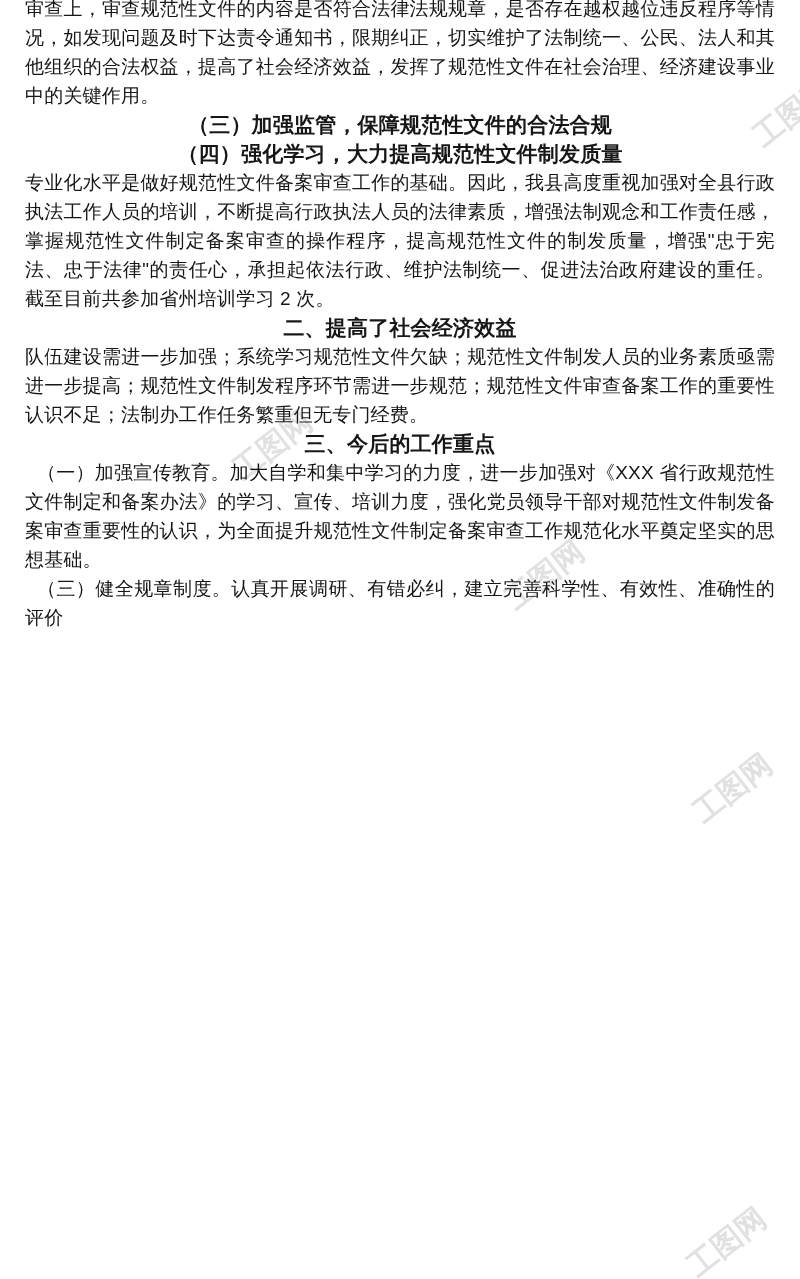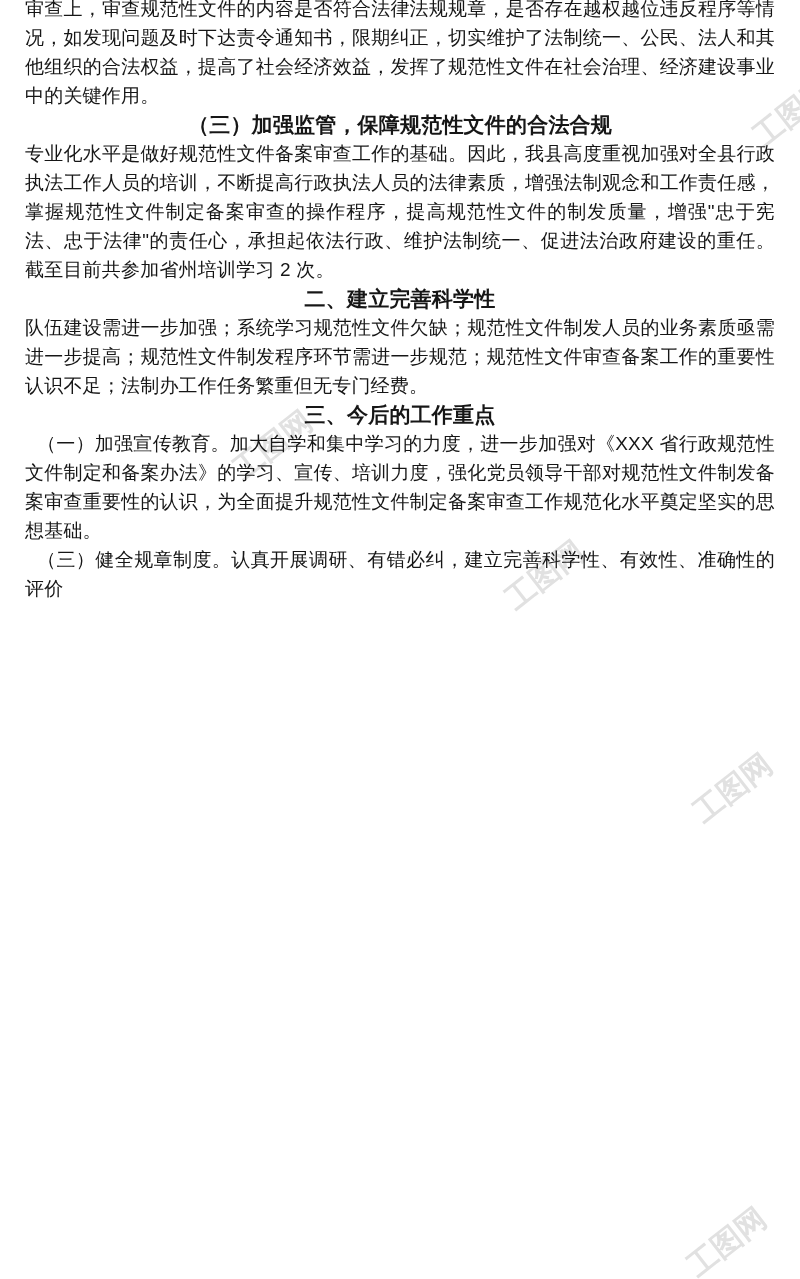--- a/index.html
+++ b/index.html
@@ -66,22 +66,23 @@
     <span class="wm" style="left:748px; top:92px;">工图网</span>
     <span class="wm" style="left:228px; top:425px;">工图网</span>
     <span class="wm" style="left:500px; top:555px;">工图网</span>
     <span class="wm" style="left:688px; top:768px;">工图网</span>
     <span class="wm" style="left:682px; top:1222px;">工图网</span>
   </div>
 
   <div class="content">
     <p>审查上，审查规范性文件的内容是否符合法律法规规章，是否存在越权越位违反程序等情况，如发现问题及时下达责令通知书，限期纠正，切实维护了法制统一、公民、法人和其他组织的合法权益，提高了社会经济效益，发挥了规范性文件在社会治理、经济建设事业中的关键作用。</p>
     <h3>（三）加强监管，保障规范性文件的合法合规</h3>
+    <h3>（四）强化学习，大力提高规范性文件制发质量</h3>
     <p>专业化水平是做好规范性文件备案审查工作的基础。因此，我县高度重视加强对全县行政执法工作人员的培训，不断提高行政执法人员的法律素质，增强法制观念和工作责任感，掌握规范性文件制定备案审查的操作程序，提高规范性文件的制发质量，增强"忠于宪法、忠于法律"的责任心，承担起依法行政、维护法制统一、促进法治政府建设的重任。截至目前共参加省州培训学习 2 次。</p>
-    <h3>二、建立完善科学性</h3>
+    <h3>二、提高了社会经济效益</h3>
     <p>队伍建设需进一步加强；系统学习规范性文件欠缺；规范性文件制发人员的业务素质亟需进一步提高；规范性文件制发程序环节需进一步规范；规范性文件审查备案工作的重要性认识不足；法制办工作任务繁重但无专门经费。</p>
     <h3>三、今后的工作重点</h3>
     <p class="indent">（一）加强宣传教育。加大自学和集中学习的力度，进一步加强对《XXX 省行政规范性文件制定和备案办法》的学习、宣传、培训力度，强化党员领导干部对规范性文件制发备案审查重要性的认识，为全面提升规范性文件制定备案审查工作规范化水平奠定坚实的思想基础。</p>
     <p class="indent">（三）健全规章制度。认真开展调研、有错必纠，建立完善科学性、有效性、准确性的评价</p>
     <div class="page-gap"></div>
   </div>
 
 </div>
 
 </body></html>

